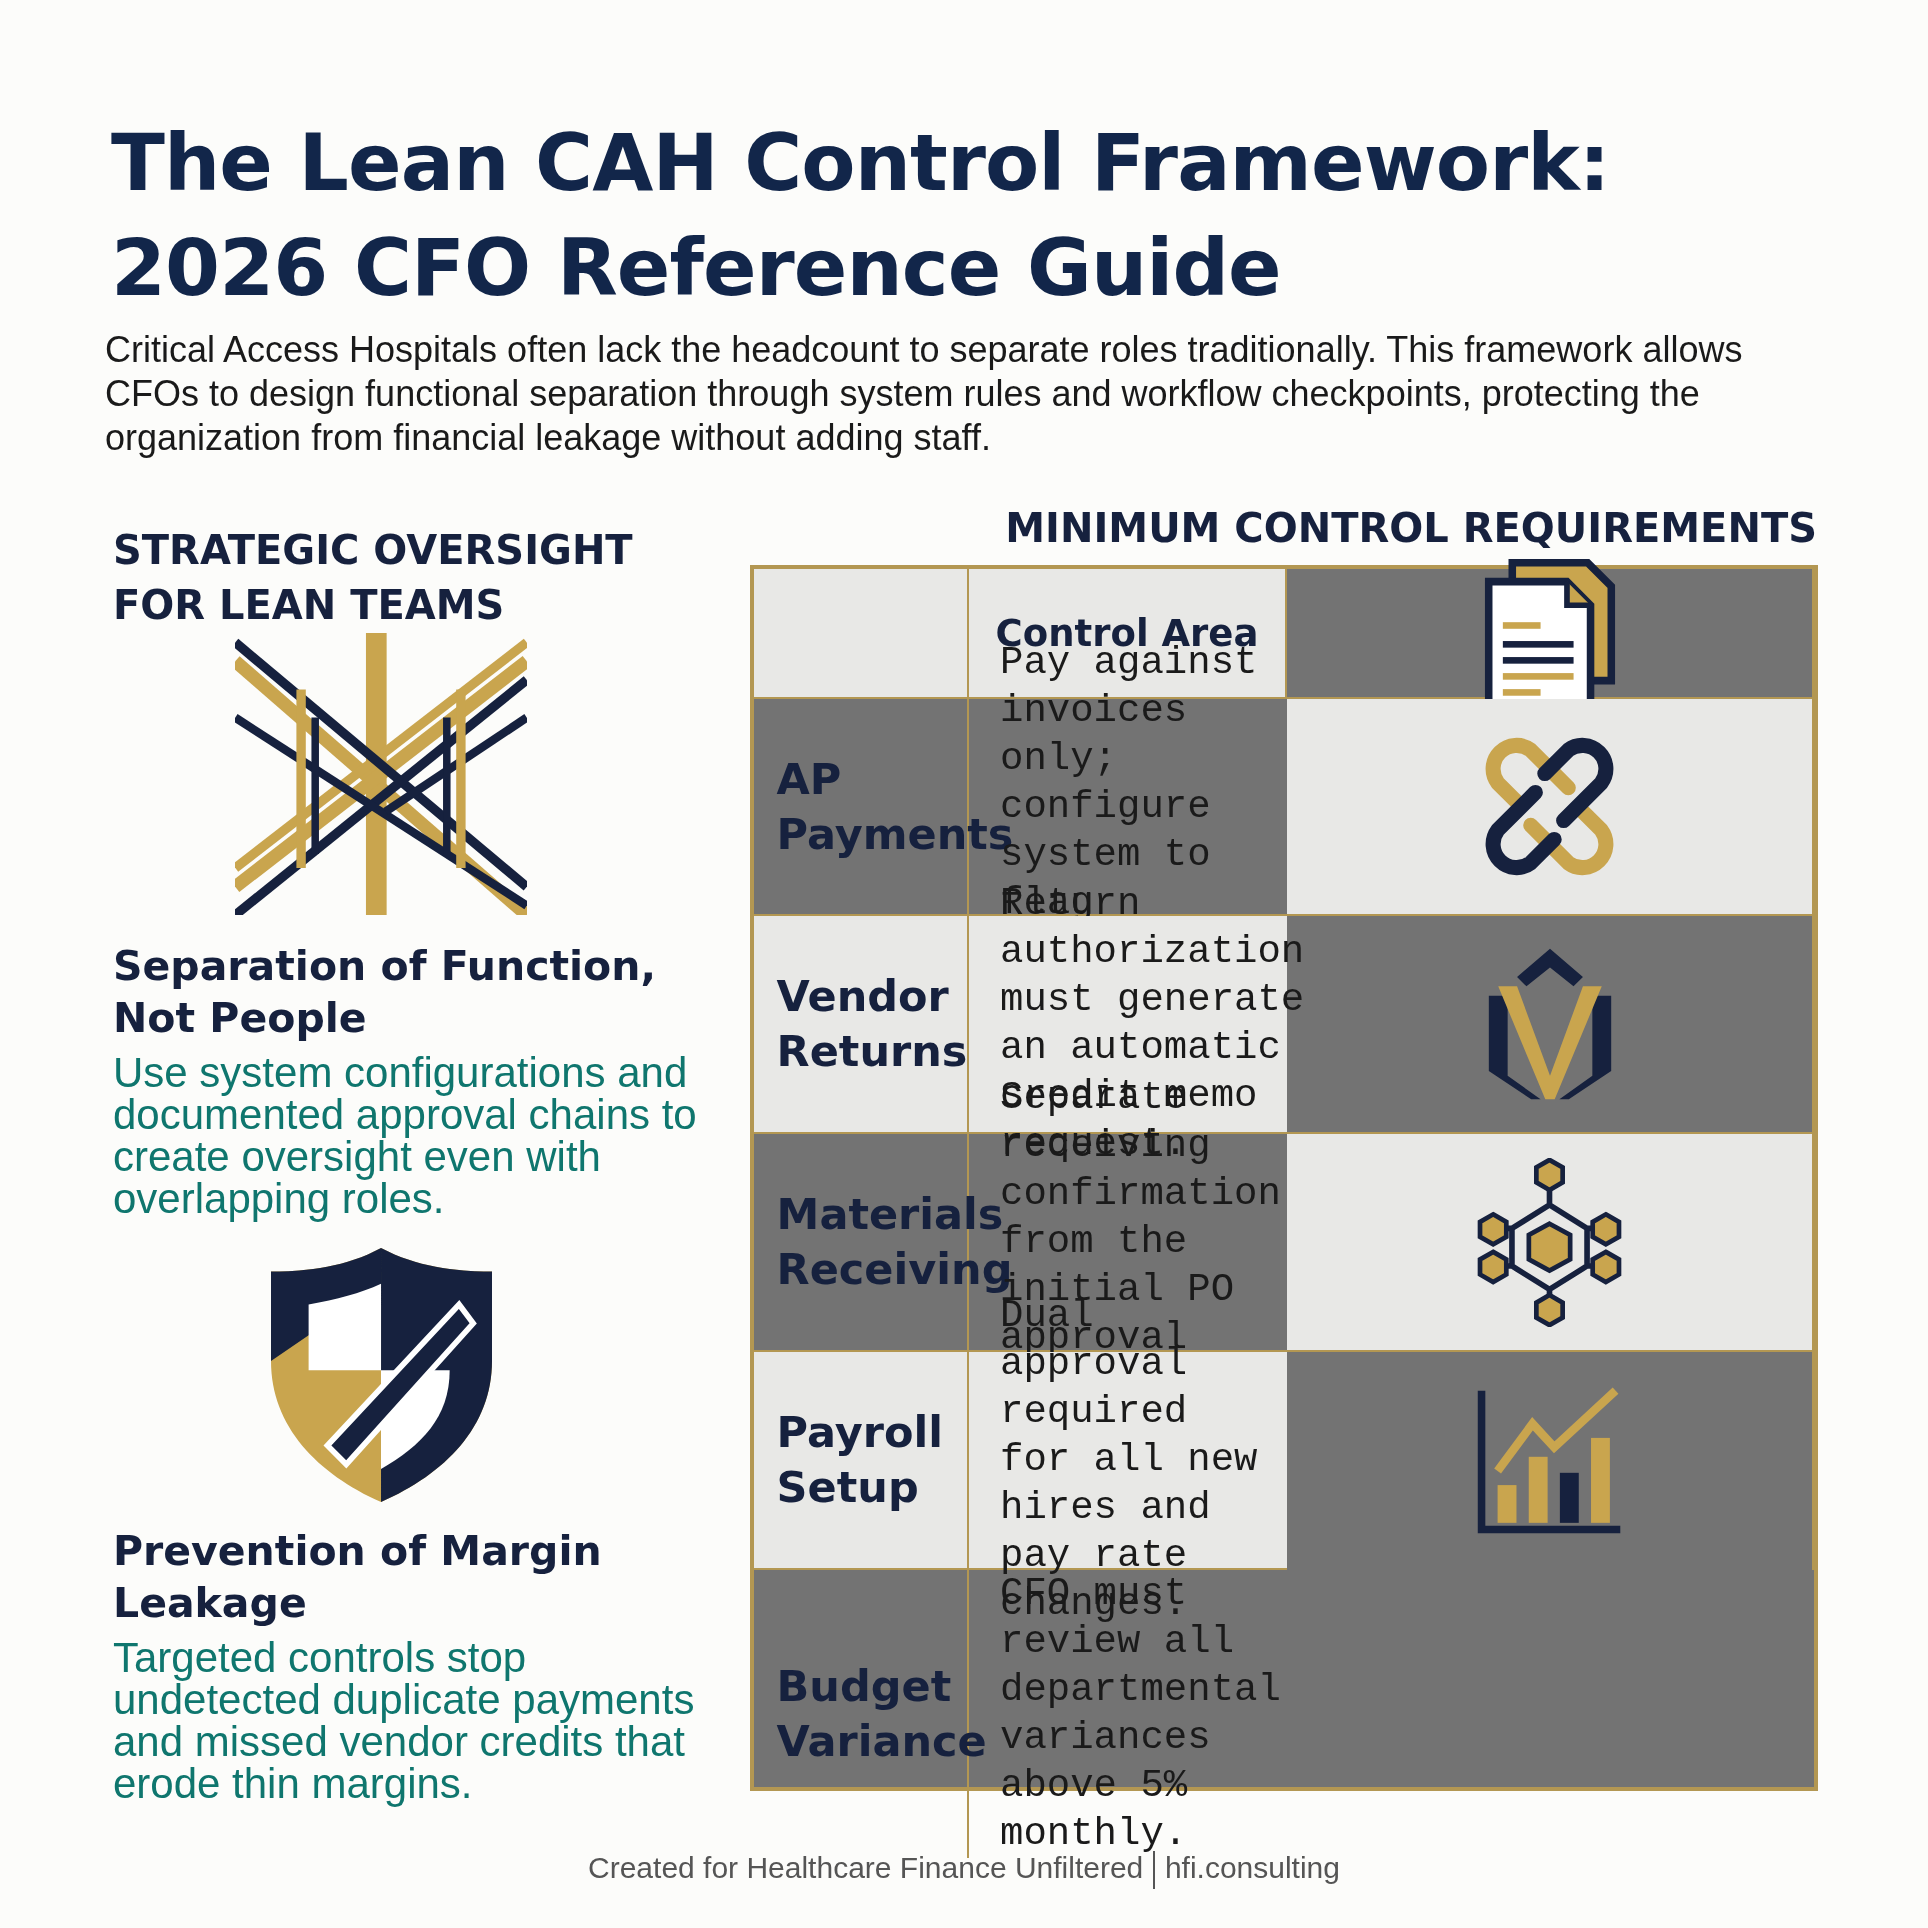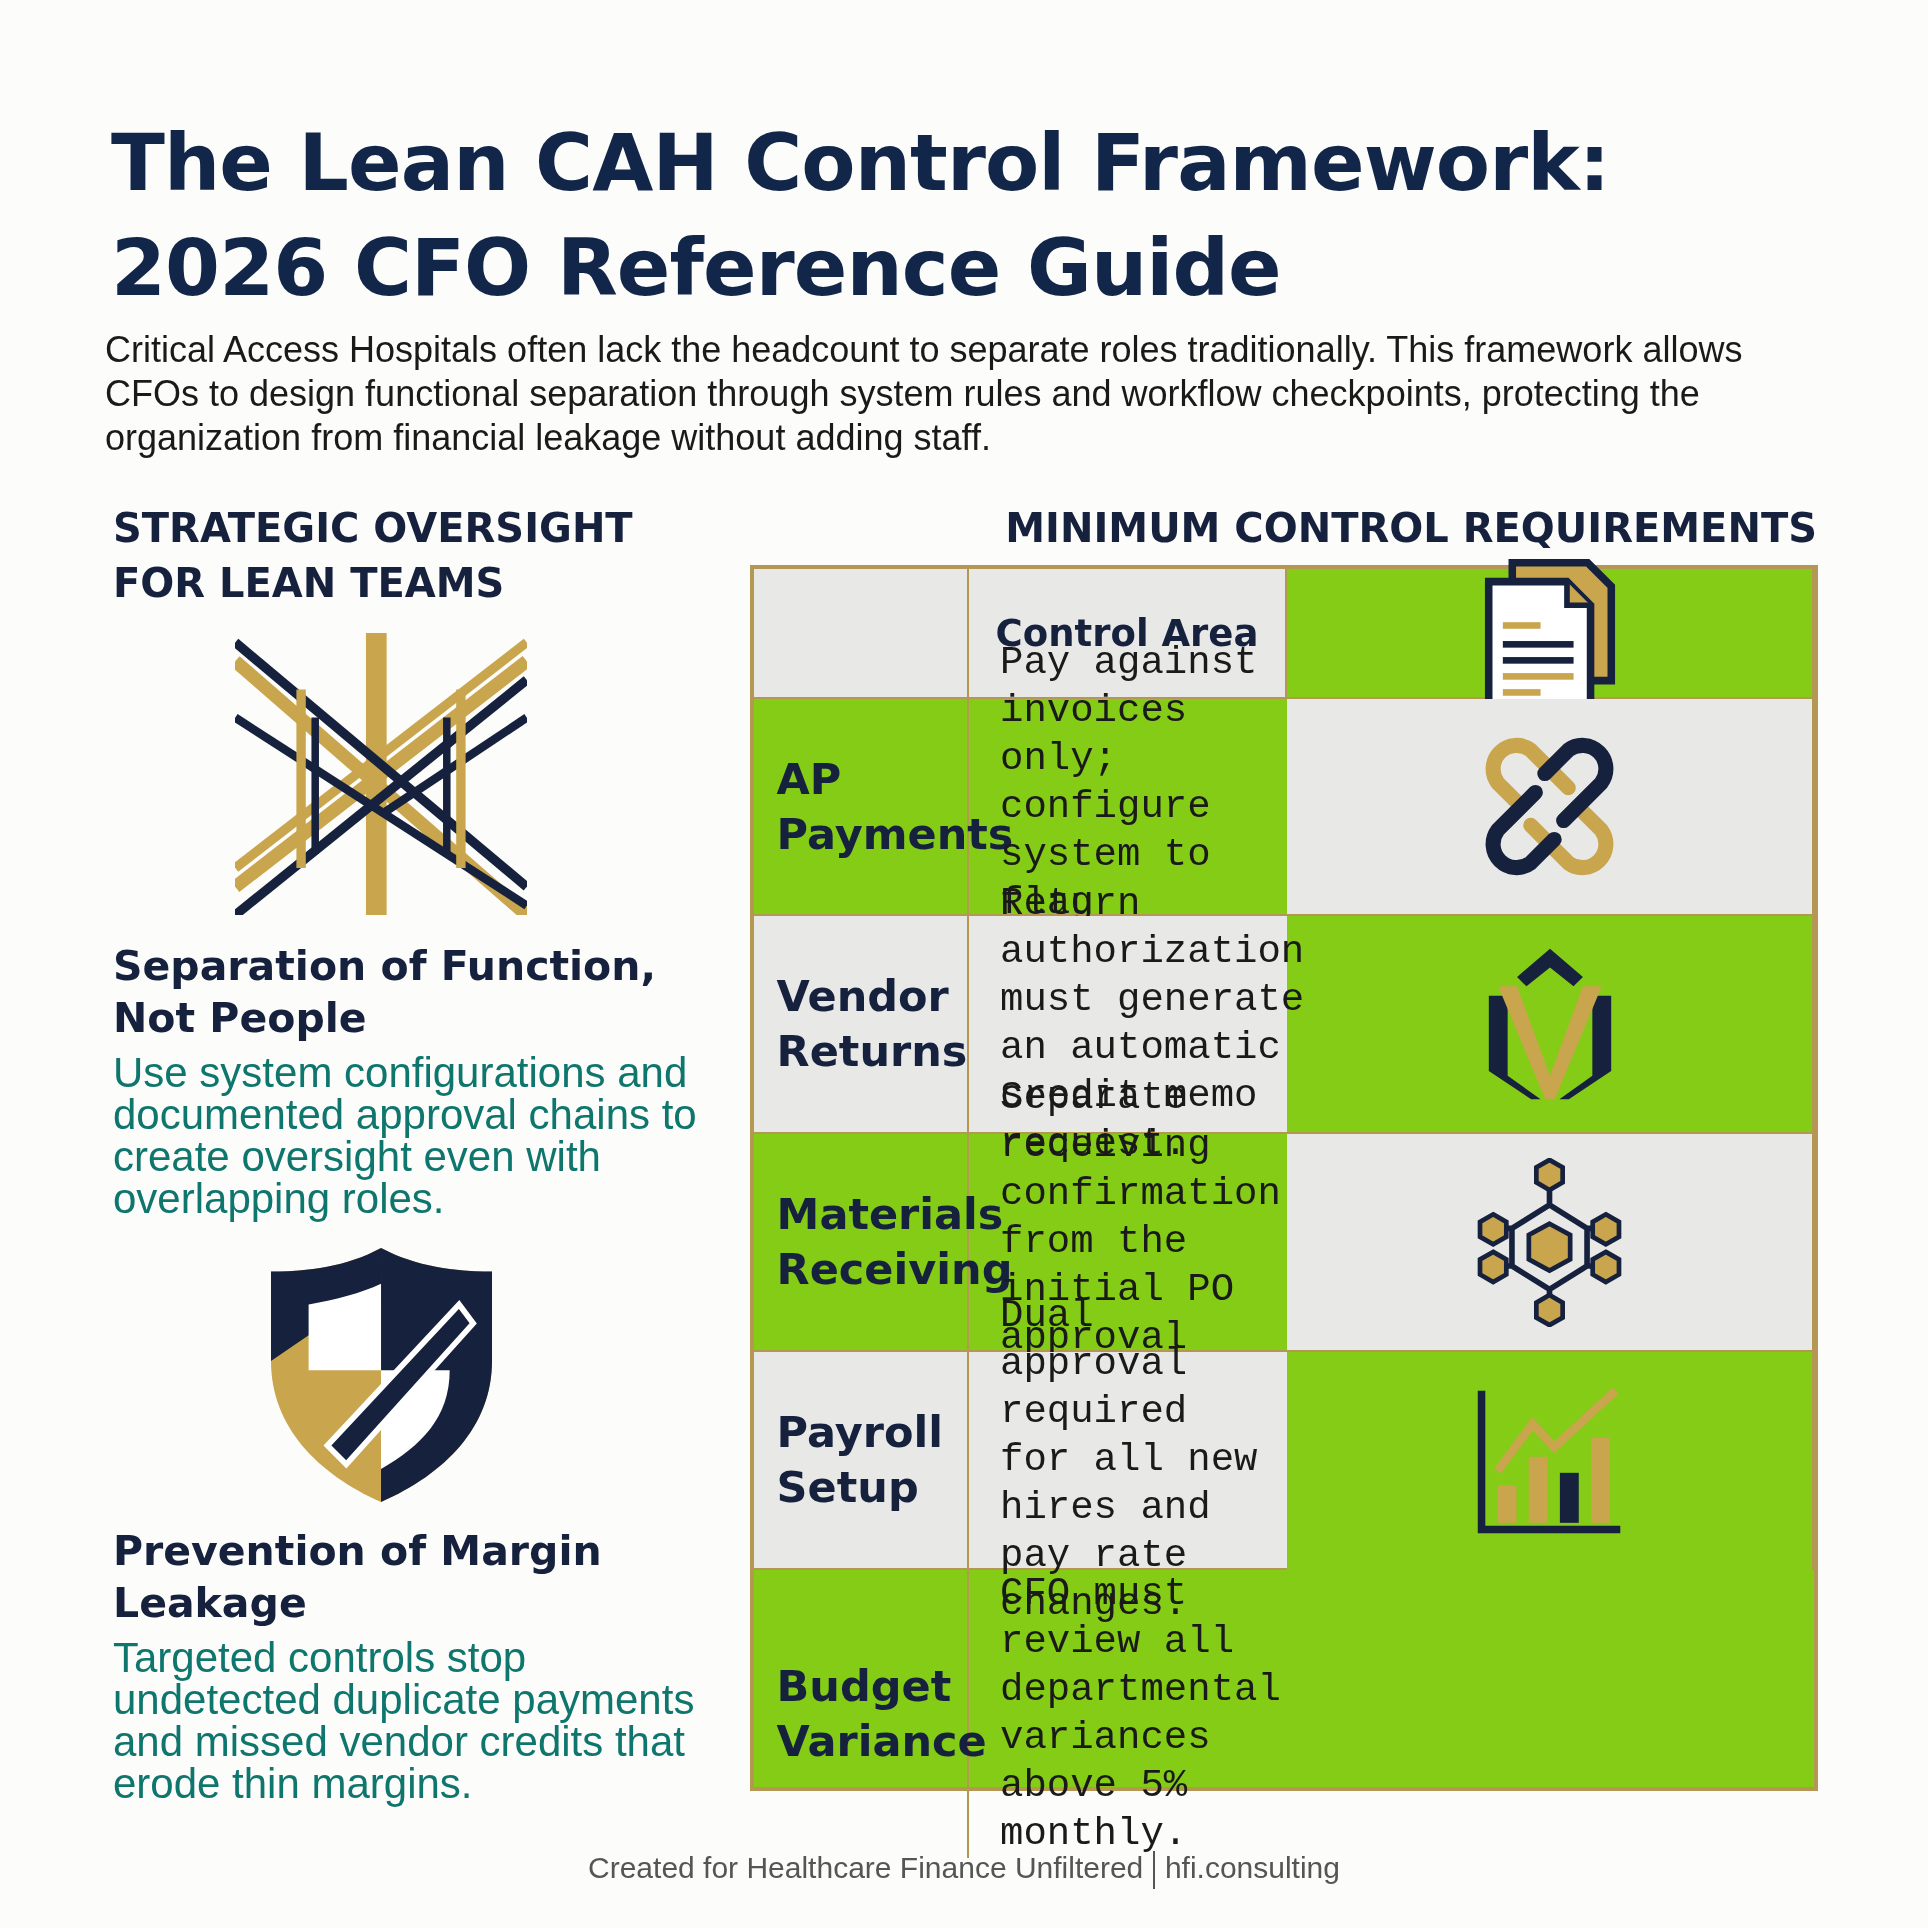--- a/index.html
+++ b/index.html
@@ -10,41 +10,41 @@
   .title {
     position:absolute; left:111px; top:111px; width:1751px;
     font-family:"DejaVu Sans", sans-serif; font-weight:bold; font-size:79px; line-height:105px;
     color:#12264a; letter-spacing:-0.9px;
   }
   .intro {
     position:absolute; left:105px; top:328px; width:1714px;
     font-size:36px; line-height:44px; color:#1a1a1a;
   }
   .left-heading {
-    position:absolute; left:113px; top:501px; width:565px;
+    position:absolute; left:113px; top:523px; width:565px;
     font-family:"DejaVu Sans", sans-serif; font-weight:bold; font-size:40px; line-height:55px; color:#16213e;
   }
   .right-heading {
     position:absolute; left:753px; top:501px; width:1064px; text-align:right;
     font-family:"DejaVu Sans", sans-serif; font-weight:bold; font-size:40px; line-height:55px; color:#16213e;
   }
   .icon-sep { position:absolute; left:235px; top:633px; width:292px; height:282px; }
   .feature-title {
     position:absolute; left:113px; width:584px;
     font-family:"DejaVu Sans", sans-serif; font-weight:bold; font-size:41px; line-height:52px; color:#16213e;
   }
   .feature-body {
     position:absolute; left:113px; width:584px;
     font-size:42px; line-height:42px; color:#0f766e;
   }
   .icon-shield { position:absolute; left:271px; top:1248px; width:221px; height:254px; }
 
   .table {
     position:absolute; left:750px; top:565px; width:1068px; height:1226px;
-    border:4.7px solid #b39752; box-sizing:border-box; background:#84cc16;
+    border:4.7px solid #b39752; box-sizing:border-box; background:#737373;
     display:grid;
     grid-template-columns: 215px 318px 1fr;
     grid-template-rows: 130px 217px 218px 218px 218px 1fr;
   }
   .cell {
     border-right:2.8px solid #b39752; border-bottom:2.8px solid #b39752;
     display:flex; align-items:center; box-sizing:border-box;
   }
   .cell.last-col { border-right:none; }
   .cell.last-row { border-bottom:none; }

